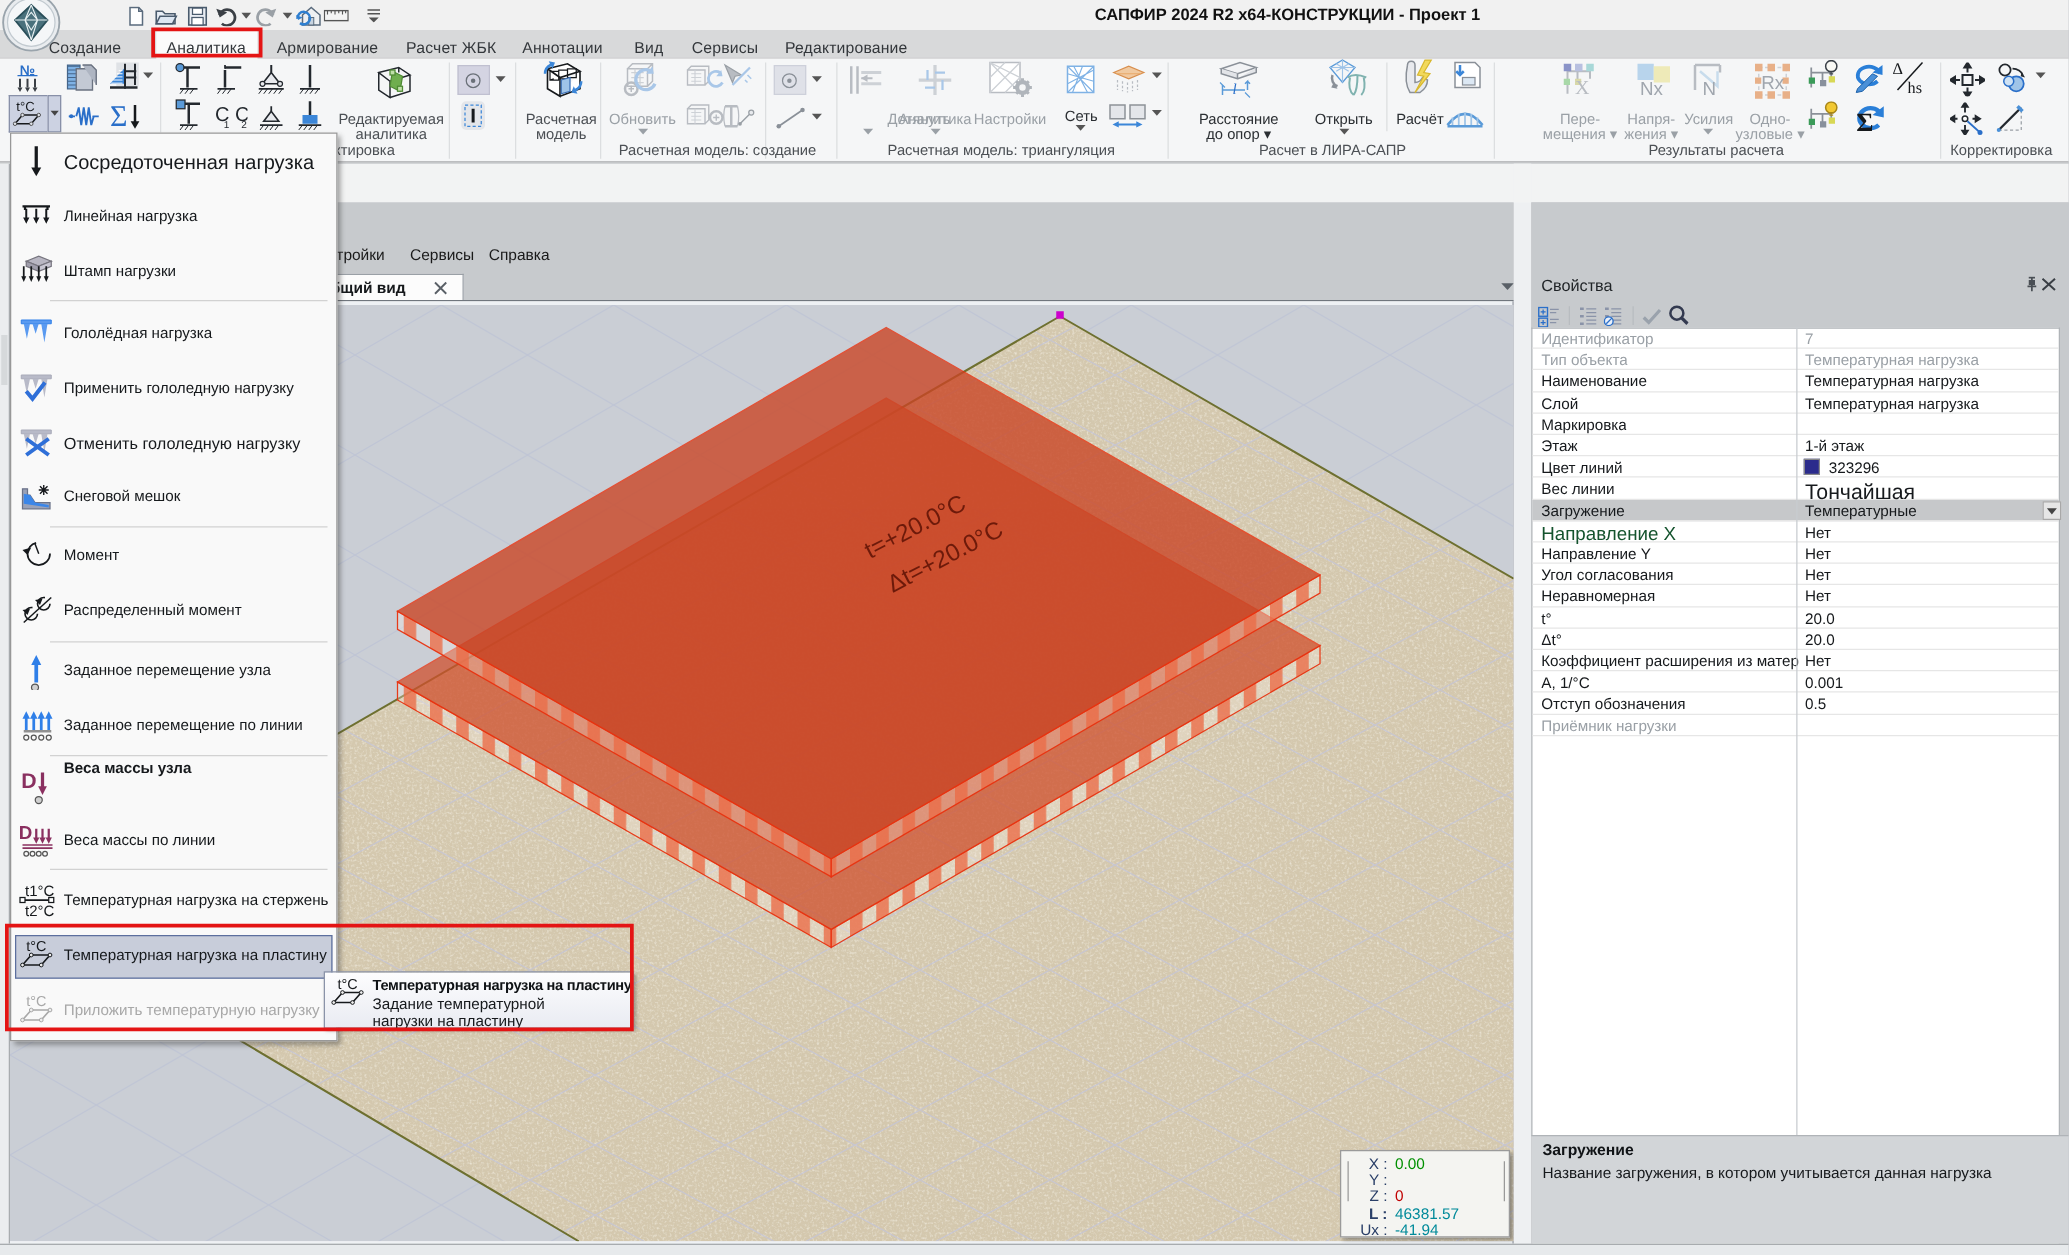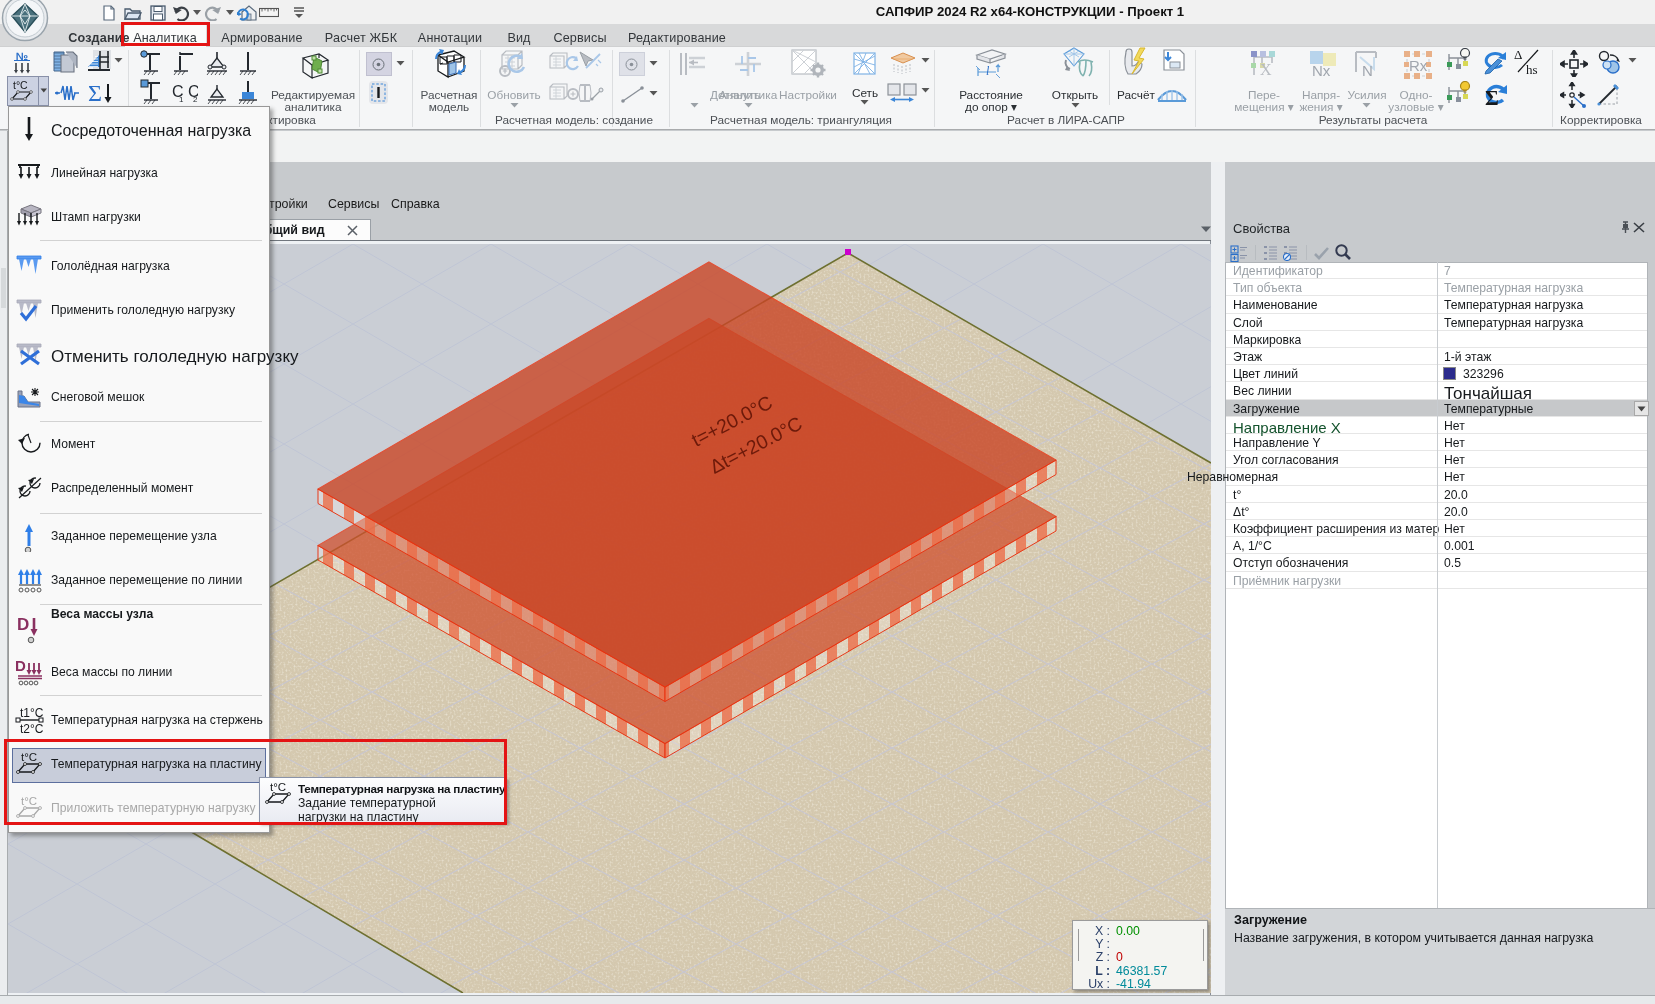--- a/index.html
+++ b/index.html
@@ -44,21 +44,21 @@
     <rect x="0.5" y="2.5" width="19" height="8" fill="#f4f4f4" stroke="#555" stroke-width="1.1"></rect>
     <path d="M3,2.5 v3 M6,2.5 v2 M9,2.5 v3 M12,2.5 v2 M15,2.5 v3 M17.5,2.5 v2" stroke="#555" stroke-width="0.9"></path>
   </svg>
 <svg style="position:absolute;left:293px;top:6px;" width="12" height="12" viewBox="0 0 12 12">
     <path d="M1,2 h10 M1,5 h10" stroke="#555" stroke-width="1.3"></path>
     <path d="M2,8 h8 l-4,4 z" fill="#555"></path>
   </svg>
 <div style="position:absolute;left:1030px;top:4px;transform:translateX(-50%);font-size:13.2px;color:#111;font-weight:bold;white-space:nowrap;">САПФИР 2024 R2 x64-КОНСТРУКЦИИ - Проект 1</div>
 <div style="position:absolute;left:0px;top:24px;width:1655px;height:23px;background:#d8d9da;border-bottom:1px solid #cfd0d1;"></div>
 <div style="position:absolute;left:125px;top:24px;width:81px;height:23px;background:#fbfbfb;"></div>
-<div style="position:absolute;left:99px;top:31px;transform:translateX(-50%);font-size:12.6px;color:#33373b;font-weight:bold;white-space:nowrap;letter-spacing:0.15px;">Создание</div>
+<div style="position:absolute;left:68px;top:31px;transform:translateX(-50%);font-size:12.6px;color:#33373b;font-weight:normal;white-space:nowrap;letter-spacing:0.15px;">Создание</div>
 <div style="position:absolute;left:165px;top:31px;transform:translateX(-50%);font-size:12.6px;color:#33373b;font-weight:normal;white-space:nowrap;letter-spacing:0.15px;">Аналитика</div>
 <div style="position:absolute;left:262px;top:31px;transform:translateX(-50%);font-size:12.6px;color:#33373b;font-weight:normal;white-space:nowrap;letter-spacing:0.15px;">Армирование</div>
 <div style="position:absolute;left:361px;top:31px;transform:translateX(-50%);font-size:12.6px;color:#33373b;font-weight:normal;white-space:nowrap;letter-spacing:0.15px;">Расчет ЖБК</div>
 <div style="position:absolute;left:450px;top:31px;transform:translateX(-50%);font-size:12.6px;color:#33373b;font-weight:normal;white-space:nowrap;letter-spacing:0.15px;">Аннотации</div>
 <div style="position:absolute;left:519px;top:31px;transform:translateX(-50%);font-size:12.6px;color:#33373b;font-weight:normal;white-space:nowrap;letter-spacing:0.15px;">Вид</div>
 <div style="position:absolute;left:580px;top:31px;transform:translateX(-50%);font-size:12.6px;color:#33373b;font-weight:normal;white-space:nowrap;letter-spacing:0.15px;">Сервисы</div>
 <div style="position:absolute;left:677px;top:31px;transform:translateX(-50%);font-size:12.6px;color:#33373b;font-weight:normal;white-space:nowrap;letter-spacing:0.15px;">Редактирование</div>
 <svg style="position:absolute;left:1px;top:-6px;z-index:5;" width="48" height="48" viewBox="0 0 48 48">
     <circle cx="24" cy="24" r="22.5" fill="#e9ecef" stroke="#9aa4ac" stroke-width="1.5"></circle>
     <circle cx="24" cy="24" r="19" fill="#f4f6f8" stroke="#c2cad0" stroke-width="1"></circle>
@@ -644,21 +644,21 @@
 <div style="position:absolute;left:1226px;top:416.79999999999995px;width:421px;height:17.2px;border-bottom:1px solid #e6e6e6;"></div>
 <div style="position:absolute;left:1233px;top:418.79999999999995px;font-size:15px;color:#14532d;font-weight:normal;white-space:nowrap;max-width:206px;overflow:hidden;">Направление X</div>
 <div style="position:absolute;left:1444px;top:418.79999999999995px;font-size:12.2px;color:#16191c;font-weight:normal;white-space:nowrap;">Нет</div>
 <div style="position:absolute;left:1226px;top:434.0px;width:421px;height:17.2px;border-bottom:1px solid #e6e6e6;"></div>
 <div style="position:absolute;left:1233px;top:436.0px;font-size:12.2px;color:#16191c;font-weight:normal;white-space:nowrap;max-width:206px;overflow:hidden;">Направление Y</div>
 <div style="position:absolute;left:1444px;top:436.0px;font-size:12.2px;color:#16191c;font-weight:normal;white-space:nowrap;">Нет</div>
 <div style="position:absolute;left:1226px;top:451.2px;width:421px;height:17.2px;border-bottom:1px solid #e6e6e6;"></div>
 <div style="position:absolute;left:1233px;top:453.2px;font-size:12.2px;color:#16191c;font-weight:normal;white-space:nowrap;max-width:206px;overflow:hidden;">Угол согласования</div>
 <div style="position:absolute;left:1444px;top:453.2px;font-size:12.2px;color:#16191c;font-weight:normal;white-space:nowrap;">Нет</div>
 <div style="position:absolute;left:1226px;top:468.4px;width:421px;height:17.2px;border-bottom:1px solid #e6e6e6;"></div>
-<div style="position:absolute;left:1187px;top:470.4px;font-size:12.2px;color:#16191c;font-weight:normal;white-space:nowrap;max-width:206px;overflow:hidden;">Неравномерная</div>
+<div style="position:absolute;left:1233px;top:470.4px;font-size:12.2px;color:#16191c;font-weight:normal;white-space:nowrap;max-width:206px;overflow:hidden;">Неравномерная</div>
 <div style="position:absolute;left:1444px;top:470.4px;font-size:12.2px;color:#16191c;font-weight:normal;white-space:nowrap;">Нет</div>
 <div style="position:absolute;left:1226px;top:485.6px;width:421px;height:17.2px;border-bottom:1px solid #e6e6e6;"></div>
 <div style="position:absolute;left:1233px;top:487.6px;font-size:12.2px;color:#16191c;font-weight:normal;white-space:nowrap;max-width:206px;overflow:hidden;">t°</div>
 <div style="position:absolute;left:1444px;top:487.6px;font-size:12.2px;color:#16191c;font-weight:normal;white-space:nowrap;">20.0</div>
 <div style="position:absolute;left:1226px;top:502.79999999999995px;width:421px;height:17.2px;border-bottom:1px solid #e6e6e6;"></div>
 <div style="position:absolute;left:1233px;top:504.79999999999995px;font-size:12.2px;color:#16191c;font-weight:normal;white-space:nowrap;max-width:206px;overflow:hidden;">Δt°</div>
 <div style="position:absolute;left:1444px;top:504.79999999999995px;font-size:12.2px;color:#16191c;font-weight:normal;white-space:nowrap;">20.0</div>
 <div style="position:absolute;left:1226px;top:520.0px;width:421px;height:17.2px;border-bottom:1px solid #e6e6e6;"></div>
 <div style="position:absolute;left:1233px;top:522.0px;font-size:12.2px;color:#16191c;font-weight:normal;white-space:nowrap;max-width:206px;overflow:hidden;">Коэффициент расширения из матери...</div>
 <div style="position:absolute;left:1444px;top:522.0px;font-size:12.2px;color:#16191c;font-weight:normal;white-space:nowrap;">Нет</div>
@@ -711,21 +711,21 @@
 <svg style="position:absolute;left:15px;top:252px;z-index:52;" width="30" height="30" viewBox="0 0 30 30">
     <path d="M2,4 h24 v3 h-24 z" fill="#5a9af0" stroke="#2f7fe8" stroke-width="0.8"></path>
     <path d="M4,7 l2.5,12 2.5,-12 z M11,7 l2.5,8 2.5,-8 z M18,7 l2.5,15 2.5,-15 z" fill="#5a9af0"></path>
   </svg>
 <div style="position:absolute;left:51px;top:303px;font-size:12.15px;color:#16191c;font-weight:normal;white-space:nowrap;z-index:52;">Применить гололедную нагрузку</div>
 <svg style="position:absolute;left:15px;top:296px;z-index:52;" width="30" height="30" viewBox="0 0 30 30">
     <path d="M2,4 h24 v3 h-24 z" fill="#b8bac8" stroke="#a8aab8" stroke-width="0.8"></path>
     <path d="M4,7 l2.5,12 2.5,-12 z M11,7 l2.5,8 2.5,-8 z M18,7 l2.5,15 2.5,-15 z" fill="#b8bac8"></path>
     <path d="M6,17 l5,6 10,-13" fill="none" stroke="#2f6fd8" stroke-width="3.2"></path>
   </svg>
-<div style="position:absolute;left:51px;top:347px;font-size:17px;color:#16191c;font-weight:normal;white-space:nowrap;z-index:52;">Отменить гололедную нагрузку</div>
+<div style="position:absolute;left:51px;top:347px;font-size:13px;color:#16191c;font-weight:normal;white-space:nowrap;z-index:52;">Отменить гололедную нагрузку</div>
 <svg style="position:absolute;left:15px;top:340px;z-index:52;" width="30" height="30" viewBox="0 0 30 30">
     <path d="M2,4 h24 v3 h-24 z" fill="#b8bac8" stroke="#a8aab8" stroke-width="0.8"></path>
     <path d="M4,7 l2.5,12 2.5,-12 z M11,7 l2.5,8 2.5,-8 z M18,7 l2.5,15 2.5,-15 z" fill="#b8bac8"></path>
     <path d="M6,11 L24,24 M24,11 L6,24" stroke="#2f6fd8" stroke-width="3.2"></path>
   </svg>
 <div style="position:absolute;left:51px;top:390px;font-size:12.15px;color:#16191c;font-weight:normal;white-space:nowrap;z-index:52;">Снеговой мешок</div>
 <svg style="position:absolute;left:15px;top:383px;z-index:52;" width="30" height="30" viewBox="0 0 30 30">
     <path d="M3,8 v16 h22 v-5 h-12 l-4,-6 h-2 l0,-5 z" fill="#9aa2b8" stroke="#6a7288" stroke-width="1"></path>
     <path d="M4,20 l20,3 v-2 l-11,-2 -4,-6 -5,-1 z" fill="#3b86e8"></path>
     <g stroke="#16191c" stroke-width="1.1">

